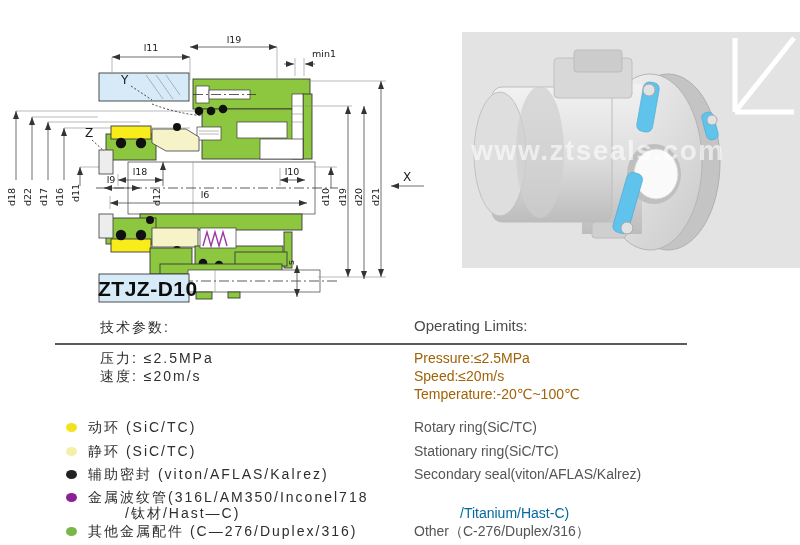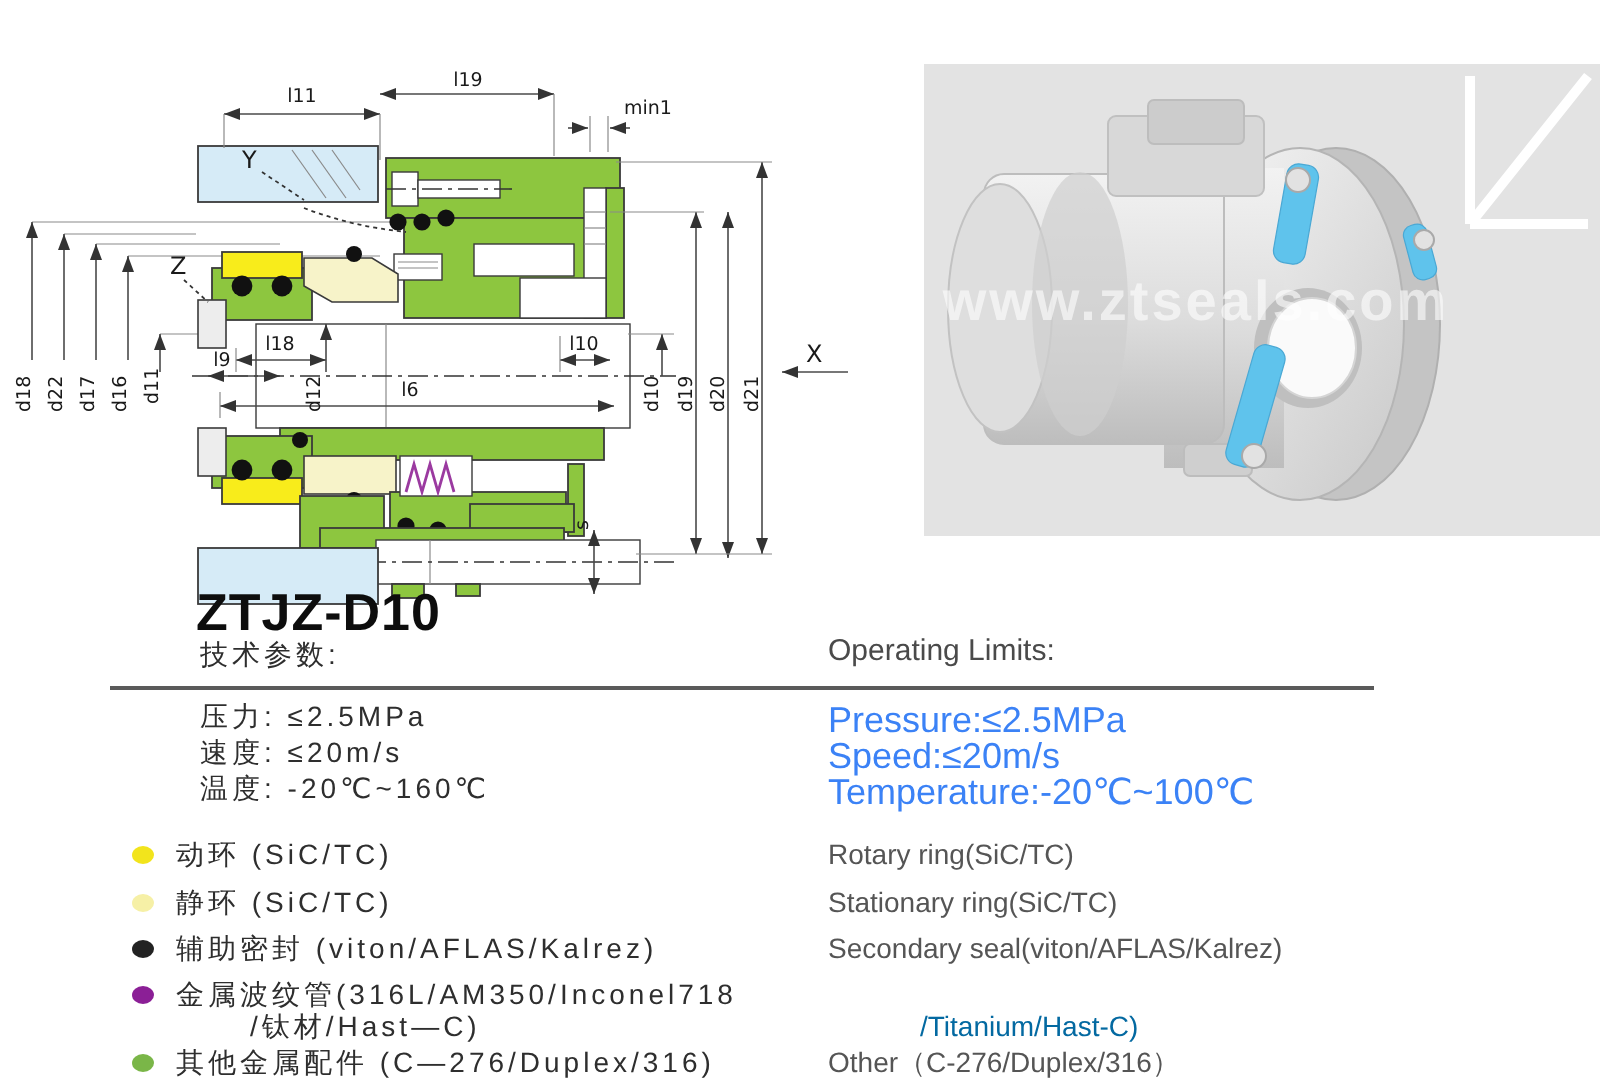--- a/index.html
+++ b/index.html
@@ -16,27 +16,27 @@
   .pl{fill:#d6ebf7;stroke:#3a3a3a;stroke-width:0.9;}
   .wh{fill:#fff;stroke:#3a3a3a;stroke-width:0.7;}
   .yl{fill:#f8ec1b;stroke:#3a3a3a;stroke-width:0.9;}
   .cr{fill:#f7f3c9;stroke:#3a3a3a;stroke-width:0.8;}
   .gr2{fill:#ededed;stroke:#3a3a3a;stroke-width:0.8;}
   .dot{fill:#111;}
   .cl{stroke:#333;stroke-width:0.8;stroke-dasharray:10 3 2 3;fill:none;}
   .dt{stroke:#333;stroke-width:0.9;stroke-dasharray:2 2;fill:none;}
   .spring{stroke:#9b3aa0;stroke-width:1.4;fill:none;}
   
-  .title{position:absolute;left:98px;top:291px;font-size:26px;font-weight:bold;color:#0d0d0d;letter-spacing:0.5px;}
+  .title{position:absolute;left:98px;top:277px;font-size:21px;font-weight:bold;color:#0d0d0d;letter-spacing:0.5px;}
   .h-zh{position:absolute;left:100px;top:319px;font-size:14px;color:#2e2e2e;letter-spacing:2px;}
   .h-en{position:absolute;left:414px;top:317px;font-size:15px;color:#4a4a4a;}
   .rule{position:absolute;left:55px;top:343px;width:632px;height:2px;background:#5a5a5a;}
   .prow{position:absolute;left:0;width:800px;height:18px;text-align:center;}
   .prow .zh{position:absolute;left:100px;font-size:14px;color:#2e2e2e;letter-spacing:2px;}
-  .prow .en{position:absolute;left:414px;font-size:18px;color:#3b82f6;}
+  .prow .en{position:absolute;left:414px;font-size:14px;color:#a16207;}
   .mrow{position:absolute;left:0;width:800px;height:20px;padding-left:16px;}
   .mrow .bdot{position:absolute;left:66px;top:4px;width:11px;height:9px;border-radius:50%;}
   .mrow .zh{position:absolute;left:88px;font-size:14px;color:#2e2e2e;letter-spacing:2px;}
   .mrow .zh2{position:absolute;left:125px;font-size:14px;color:#2e2e2e;letter-spacing:2px;}
   .mrow .en{position:absolute;left:414px;font-size:14px;color:#555;}
   .mrow .en2{position:absolute;left:460px;font-size:14px;color:#0369a1;}
 </style>
 </head>
 <body>
 
@@ -252,21 +252,20 @@
 
   <div class="prow" style="top:350px">
     <span class="zh">压力: ≤2.5MPa</span>
     <span class="en">Pressure:≤2.5MPa</span>
   </div>
   <div class="prow" style="top:368px">
     <span class="zh">速度: ≤20m/s</span>
     <span class="en">Speed:≤20m/s</span>
   </div>
   <div class="prow" style="top:386px">
-    <span class="zh">温度: -20℃~160℃</span>
     <span class="en">Temperature:-20℃~100℃</span>
   </div>
 
   <div class="mrow" style="top:419px">
     <span class="bdot" style="background-color: rgb(242, 228, 28);"></span>
     <span class="zh">动环 (SiC/TC)</span>
     <span class="en">Rotary ring(SiC/TC)</span>
   </div>
   <div class="mrow" style="top:443px">
     <span class="bdot" style="background-color: rgb(246, 240, 166);"></span>

